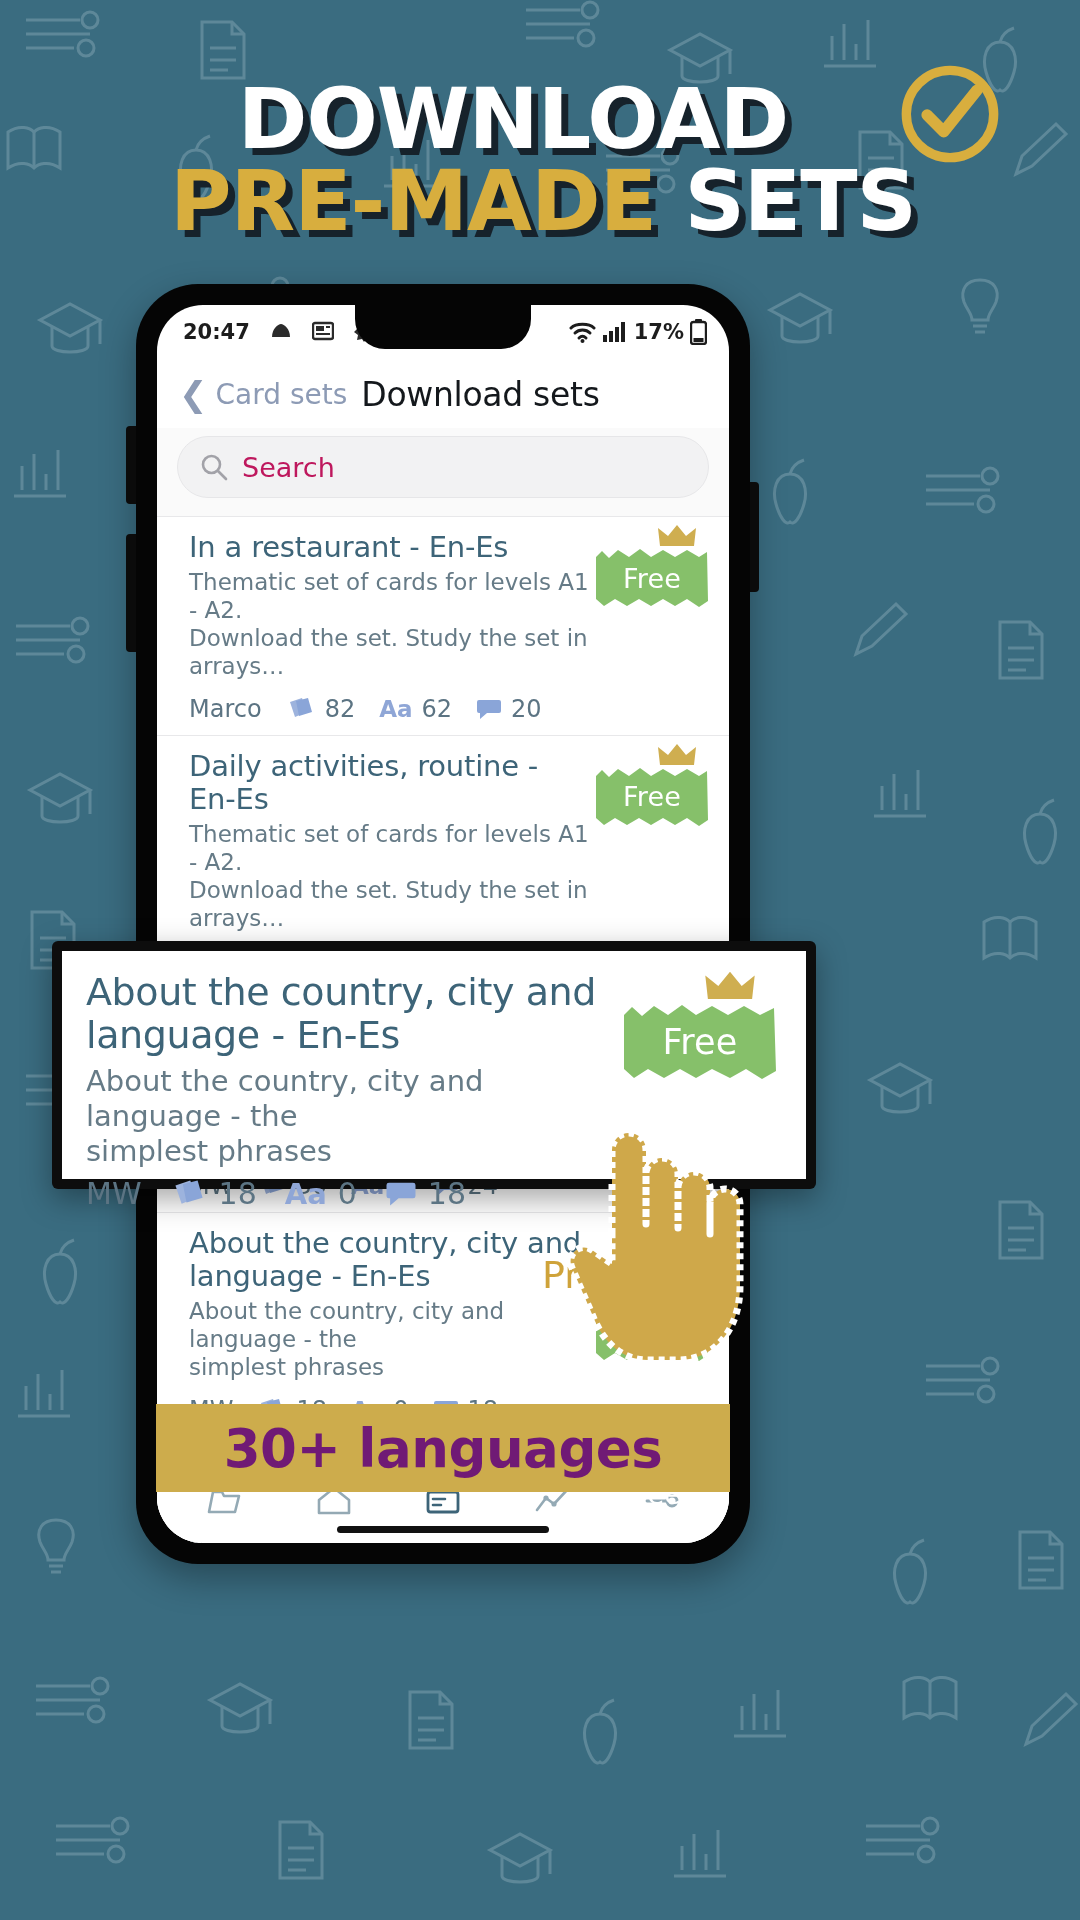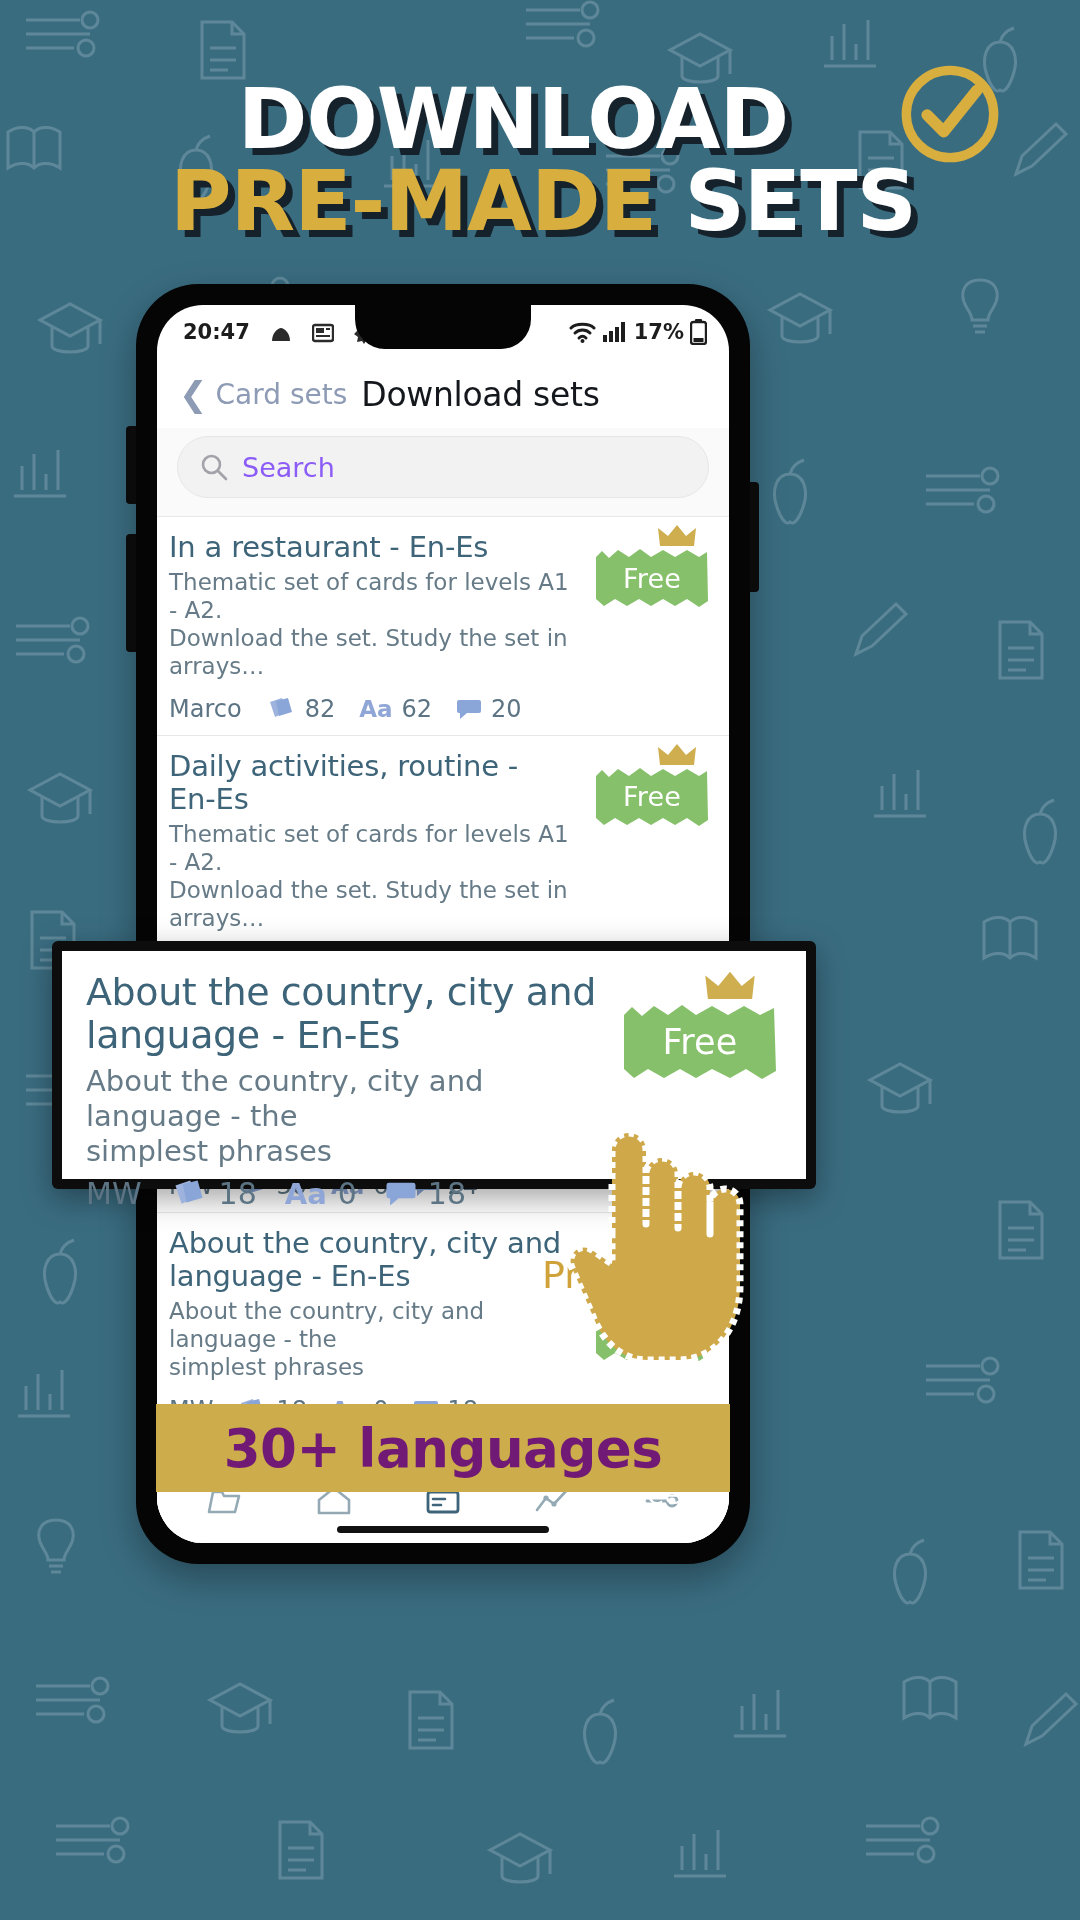--- a/index.html
+++ b/index.html
@@ -88,21 +88,21 @@
 
   
   .statusbar {
     position: relative; height: 54px;
     display: flex; align-items: center;
     padding: 0 22px 0 26px;
     font-size: 21px; color: #1d1d1d;
     font-weight: 700;
     z-index: 8;
   }
-  .sb-left { display: flex; align-items: flex-end; gap: 19px; }
+  .sb-left { display: flex; align-items: flex-start; gap: 19px; }
   .sb-right { margin-left: auto; display: flex; align-items: center; gap: 6px; }
   .sb-pct { font-size: 21px; font-weight: 700; }
 
   
   .navbar {
     display: flex; align-items: baseline;
     padding: 16px 0 14px 22px;
   }
   .nav-back {
     display: flex; align-items: center; gap: 8px;
@@ -115,26 +115,26 @@
   }
 
   
   .search-zone { padding: 8px 20px 18px 20px; background: #fafafa; }
   .search-box {
     height: 62px; border-radius: 31px;
     background: #f2f2f3; border: 1px solid #e6e6e8;
     display: flex; align-items: center; gap: 14px;
     padding: 0 22px;
   }
-  .search-ph { color: #8b5cf6; font-size: 27px; }
+  .search-ph { color: #be185d; font-size: 27px; }
 
   
   .list { background: #fff; }
   .row {
-    padding: 14px 20px 12px 12px;
+    padding: 14px 20px 12px 32px;
     border-top: 1px solid #e8e8ea;
     position: relative;
     min-height: 126px;
   }
   .row-title {
     color: #3d6478; font-size: 29px; font-weight: 400;
     line-height: 1.16; letter-spacing: -.2px;
     max-width: 400px;
   }
   .row-desc {

